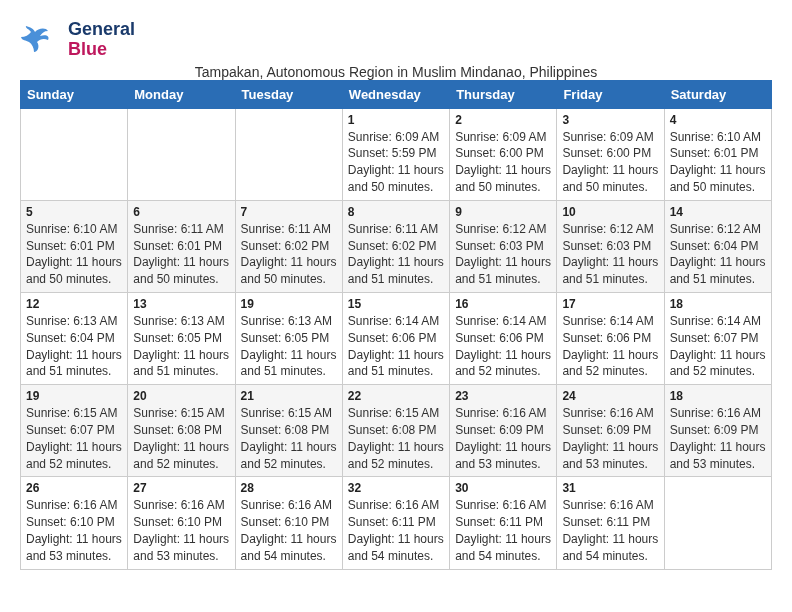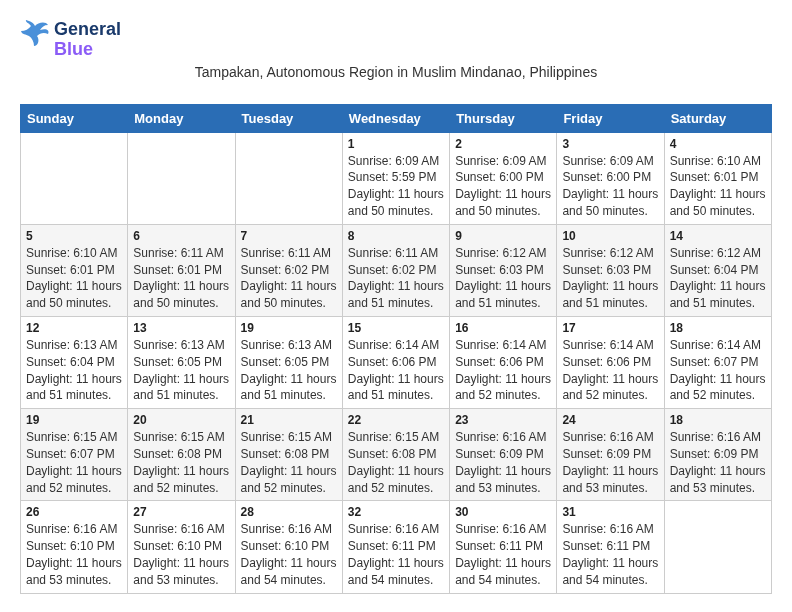--- a/index.html
+++ b/index.html
@@ -11,46 +11,47 @@
       padding: 20px;
     }
     .header-section {
       display: flex;
       align-items: flex-start;
       justify-content: space-between;
       margin-bottom: 4px;
     }
     .logo {
       display: flex;
-      gap: 4px;
+      align-items: center;
+      gap: 18px;
     }
     .logo-text {
       font-size: 18px;
       font-weight: bold;
       color: #1a3a6b;
       line-height: 1.1;
     }
     .logo-text span {
-      color: #8b5cf6;
+      color: #be185d;
     }
     .logo-bird {
       width: 30px;
       height: 28px;
     }
     .calendar-title {
       font-size: 32px;
       font-weight: bold;
       color: #1a1a1a;
       text-align: right;
     }
     .calendar-subtitle {
       text-align: center;
       font-size: 14px;
       color: #333;
-      margin-bottom: 24px;
+      margin-bottom: 0;
     }
     .calendar-table {
       width: 100%;
       border-collapse: collapse;
       table-layout: fixed;
     }
     .calendar-table th {
       background-color: #2a6db5;
       color: #fff;
       text-align: left;

